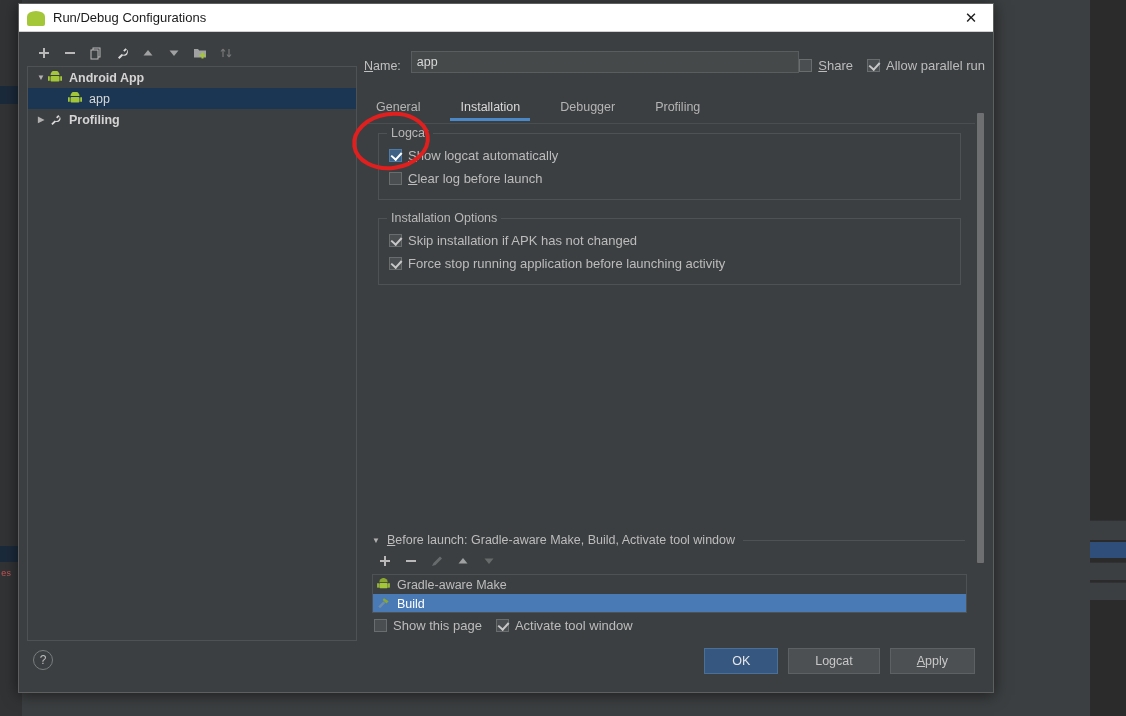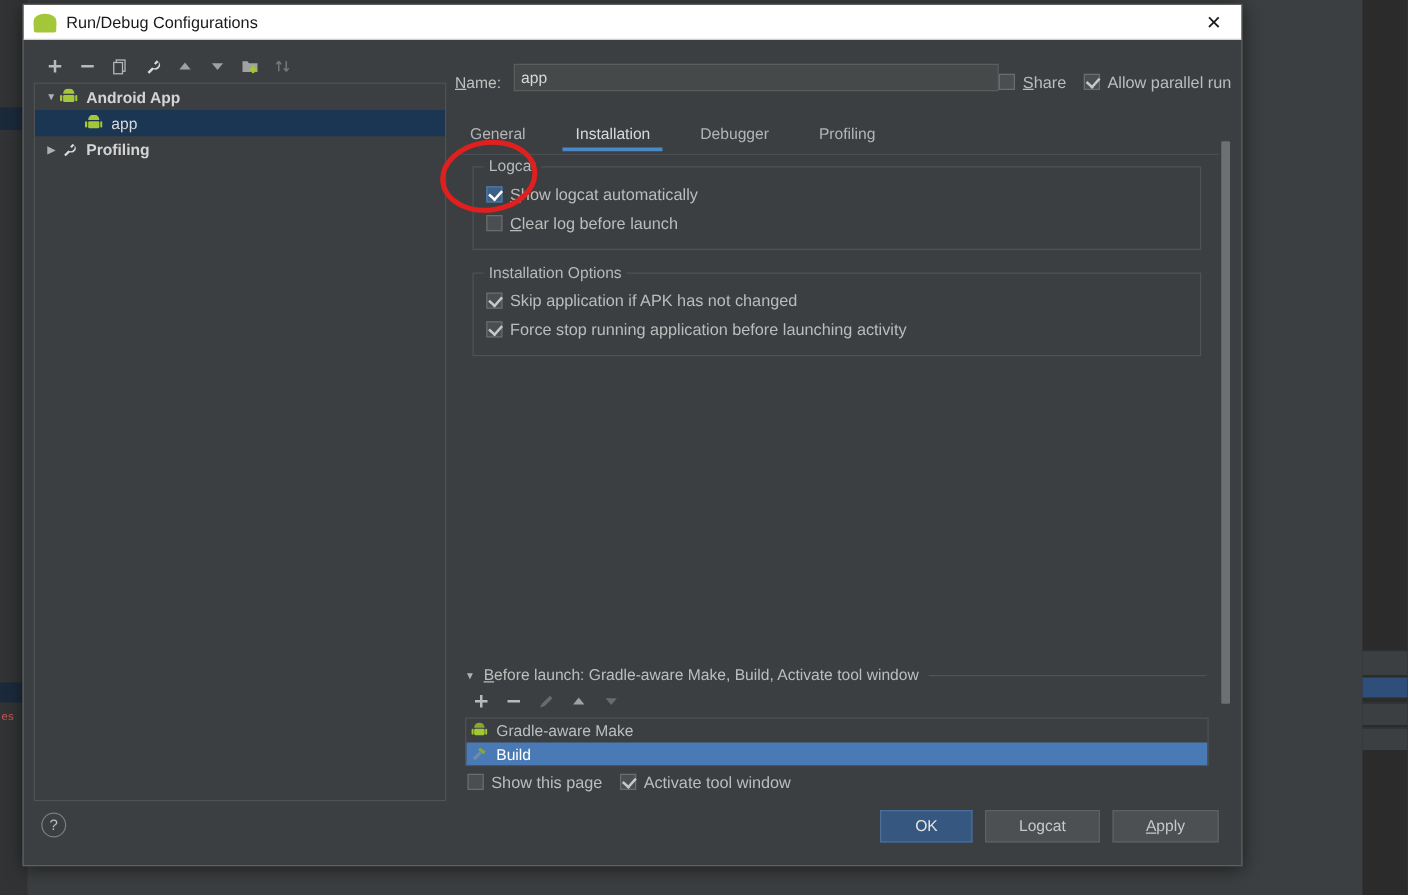--- a/index.html
+++ b/index.html
@@ -374,21 +374,21 @@
                 <span class="box"></span>
                 <span class="lbl"><u>C</u>lear log before launch</span>
               </span>
             </div>
           </div>
           <div class="group" style="margin-top: 18px;">
             <span class="legend">Installation Options</span>
             <div class="group-row">
               <span class="cb">
                 <span class="box checked"></span>
-                <span class="lbl">Skip application if APK has not changed</span>
+                <span class="lbl">Skip installation if APK has not changed</span>
               </span>
             </div>
             <div class="group-row">
               <span class="cb">
                 <span class="box checked"></span>
                 <span class="lbl">Force stop running application before launching activity</span>
               </span>
             </div>
           </div>
         </div>

